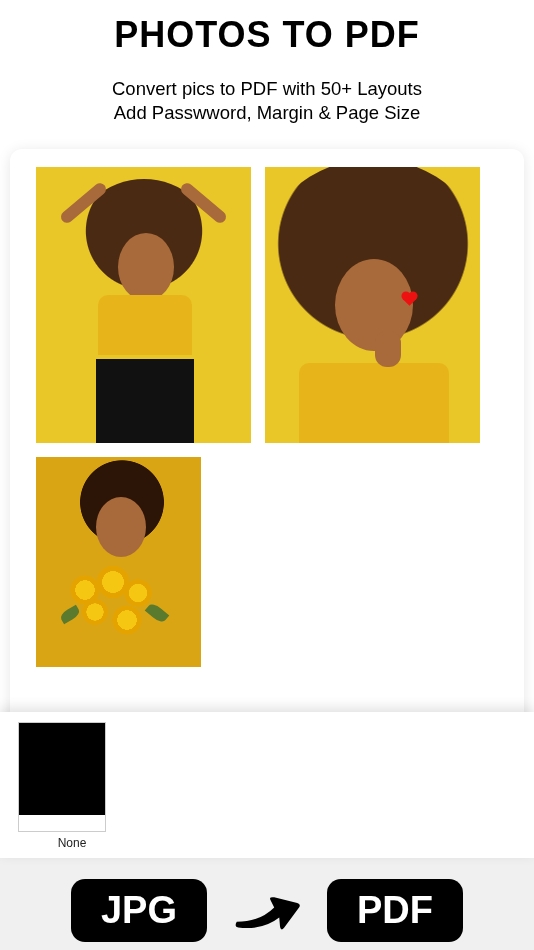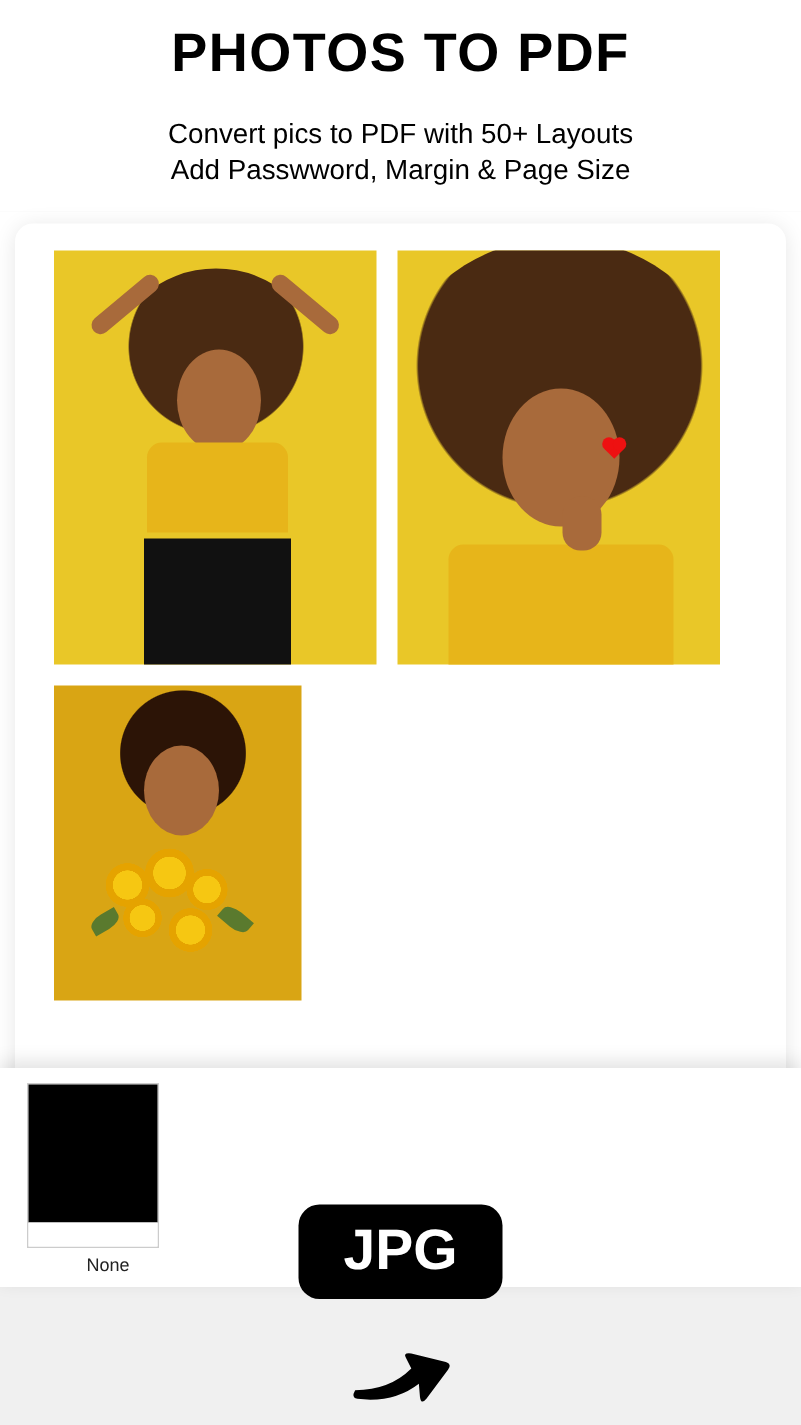--- a/index.html
+++ b/index.html
@@ -134,21 +134,20 @@
     
     .footer {
       position: absolute;
       bottom: 8px;
       left: 0; right: 0;
       display: flex;
       align-items: center;
       justify-content: center;
       gap: 24px;
       padding: 6px 24px 0;
-      flex-direction: column;
     }
     .badge {
       background: #000;
       color: #fff;
       font-weight: 900;
       font-size: 38px;
       padding: 10px 30px;
       border-radius: 14px;
       letter-spacing: 0px;
     }
@@ -220,13 +219,14 @@
 
 
 
 </div>
 
 <div class="footer">
   <div class="badge">JPG</div>
   <svg class="arrow" viewBox="0 0 100 70">
     <path d="M8 50 Q40 50 60 30 L55 20 Q52 15 60 16 L92 24 Q98 26 94 31 L74 58 Q69 64 68 56 L67 44 Q44 62 10 58 Q4 57 8 50 Z" fill="#000"></path>
   </svg>
+  <div class="badge">PDF</div>
 </div>
 
 </body></html>

